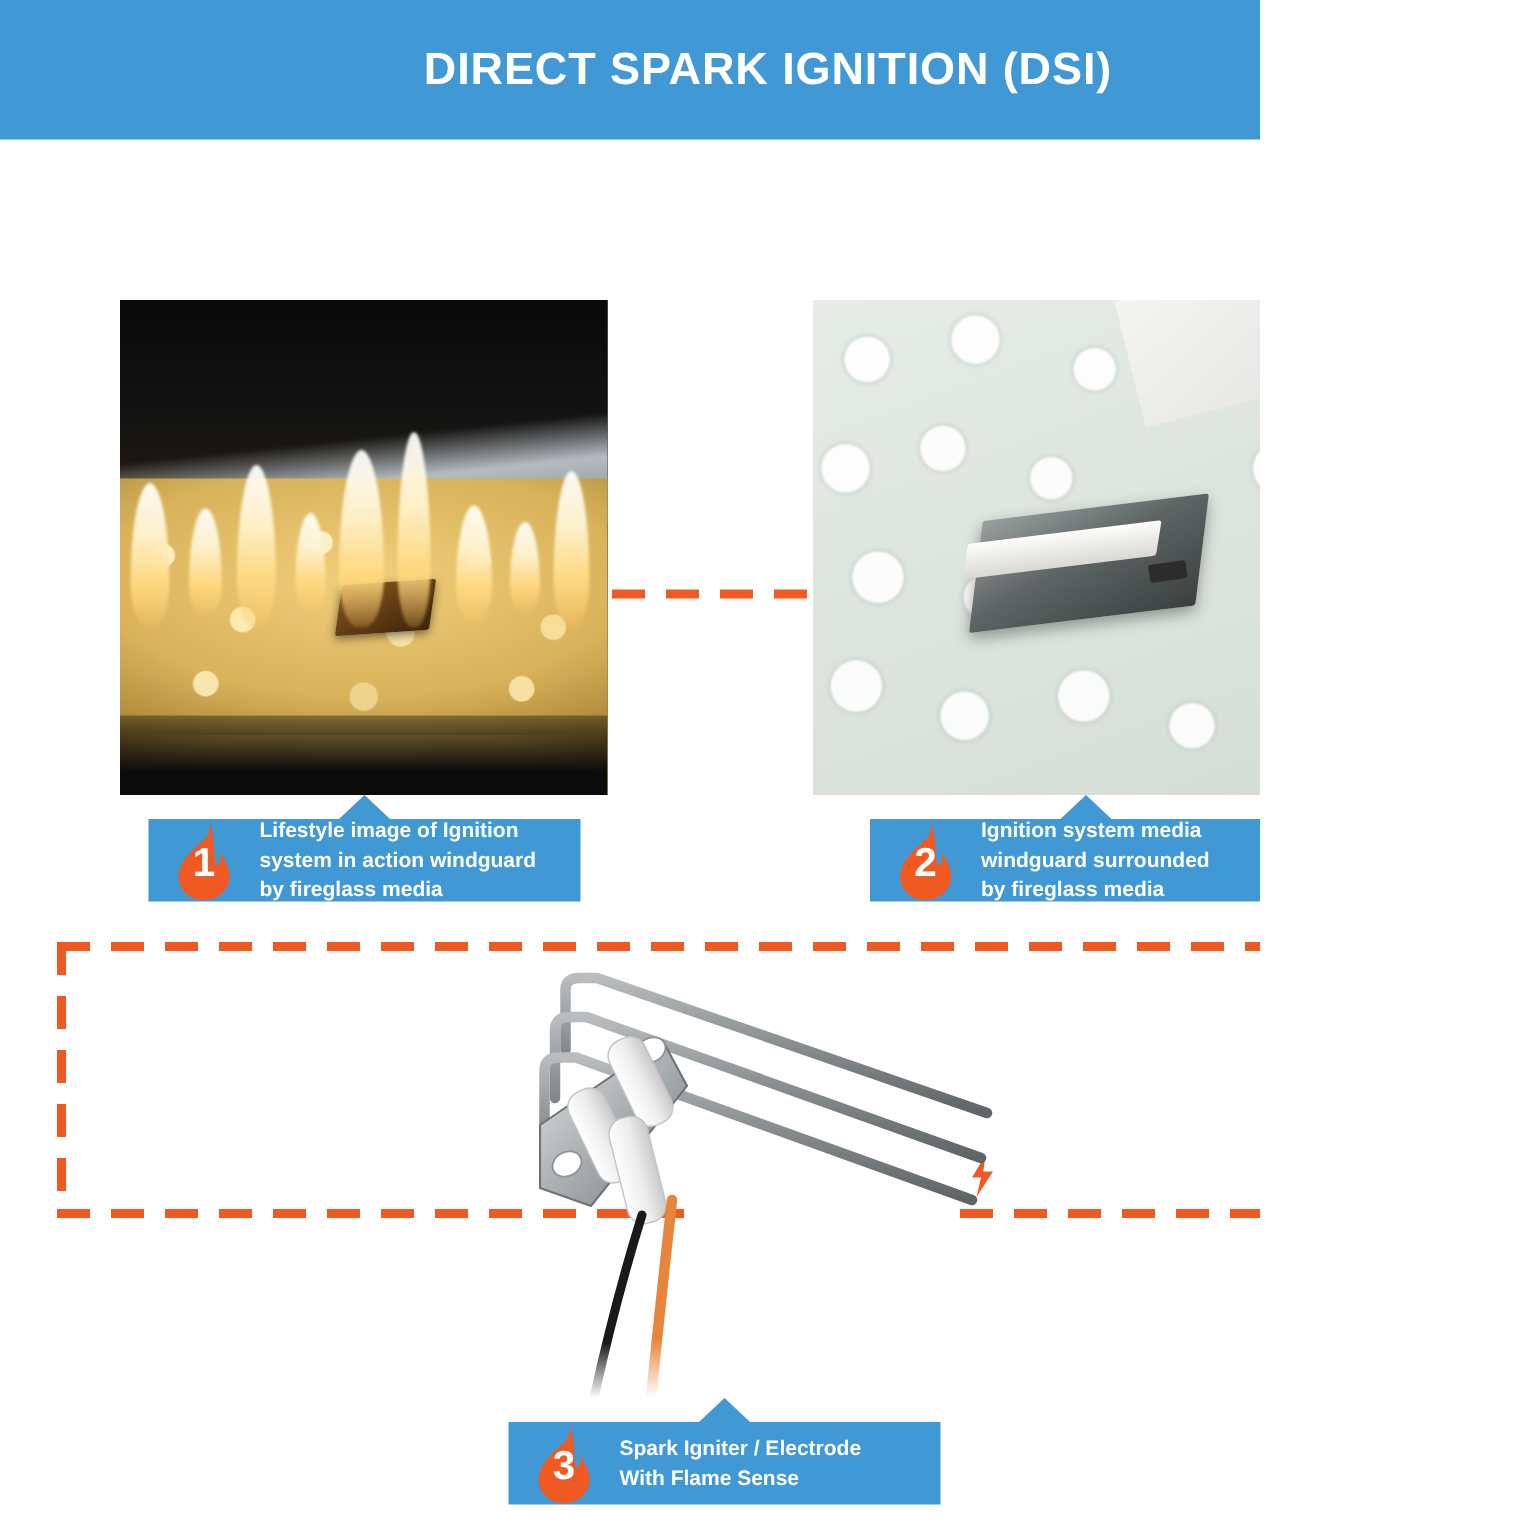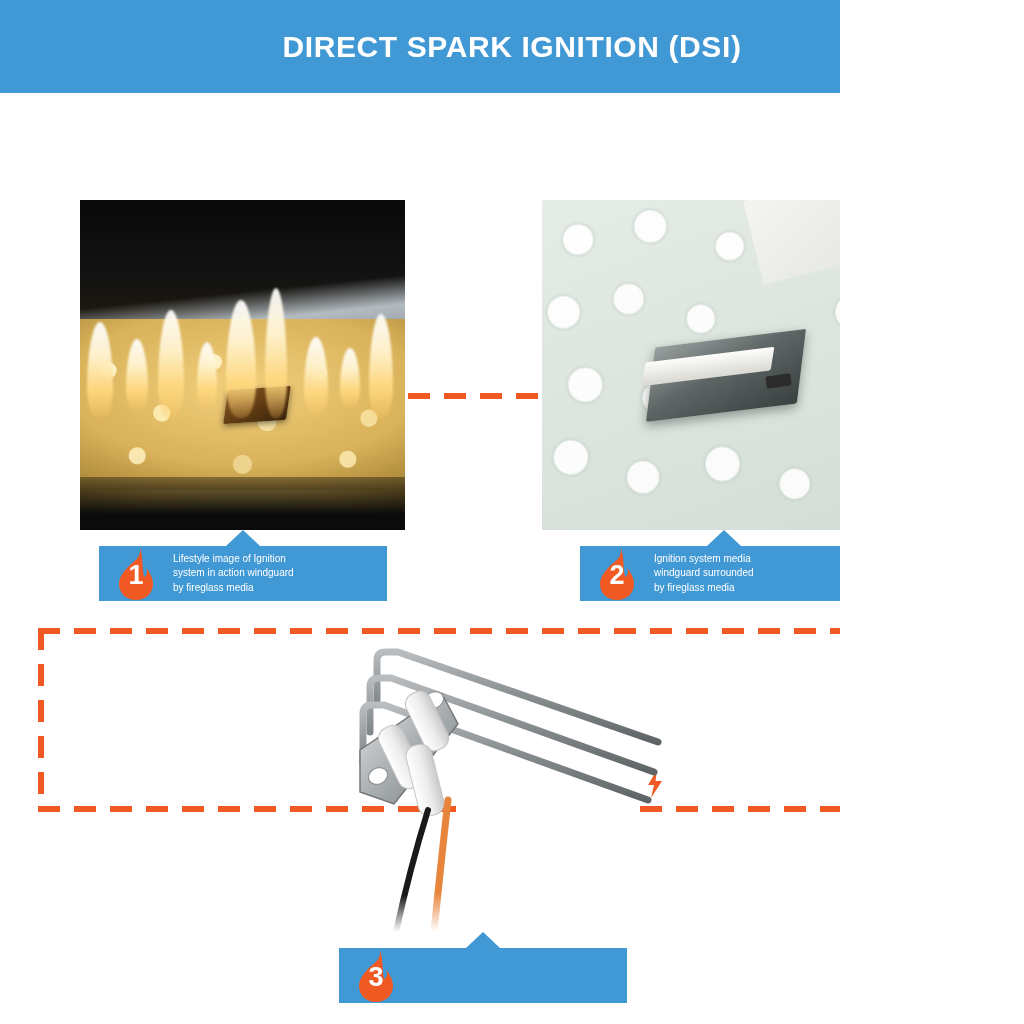--- a/index.html
+++ b/index.html
@@ -230,22 +230,22 @@
     color: #ffffff;
     font-size: 27px;
     font-weight: bold;
     font-family: "Liberation Sans", sans-serif;
     line-height: 1;
     z-index: 2;
     transform: translateY(2px);
   }
   .caption-text {
     color: #ffffff;
-    font-size: 10px;
-    font-weight: normal;
+    font-size: 14px;
+    font-weight: bold;
     line-height: 1.42;
     font-family: "Liberation Sans", sans-serif;
     margin-left: 14px;
     padding-right: 10px;
   }
 
   .bolt-icon {
     position: absolute;
     width: 20px;
     height: 28px;
@@ -382,15 +382,19 @@
   </div>
 
   <div class="caption-pointer" style="left:466px; top:932px;"></div>
   <div class="caption-box" style="left:339px; top:948px; width:288px; height:55px;">
     <div class="badge-wrap">
       <svg class="badge-flame" viewBox="0 0 46 54">
         <path d="M27 1 C28 11 21 14 16 19 C10 25 6 31 6 37 C6 46 13 53 23 53 C33 53 40 46 40 37 C40 30 36 25 33 20 C35 25 34 29 31 30 C29 20 30 9 27 1 Z" fill="#f05a22"></path>
       </svg>
       <span class="badge-num">3</span>
     </div>
+    <div class="caption-text">
+      <div>Spark Igniter / Electrode</div>
+      <div>With Flame Sense</div>
+    </div>
   </div>
 
 </div>
 
 </body></html>

